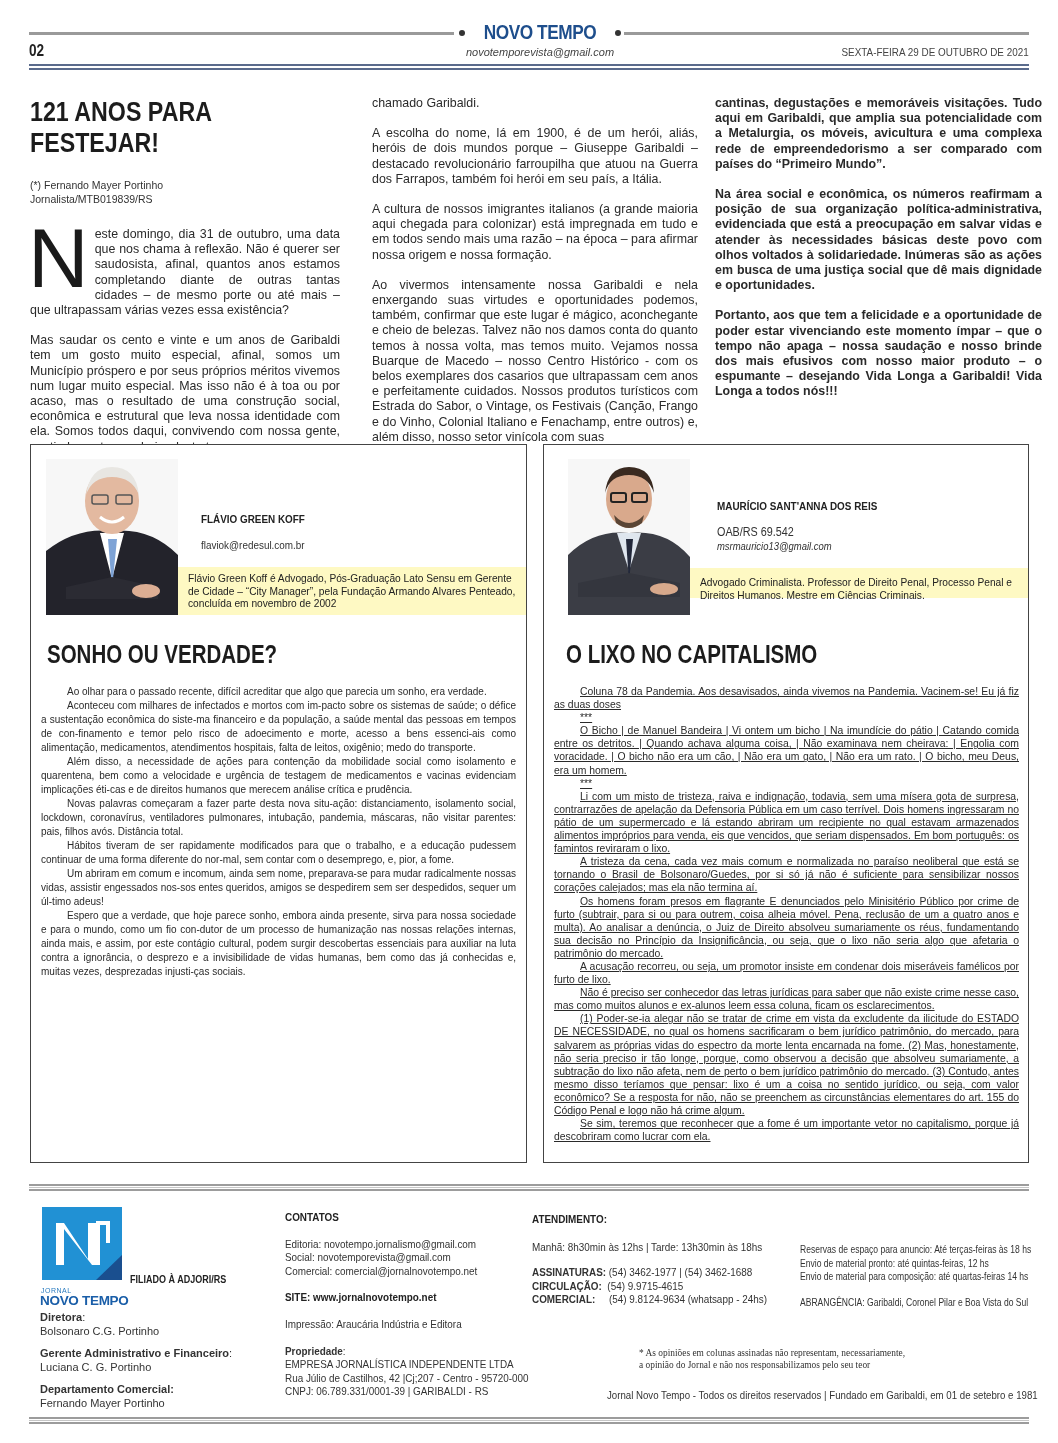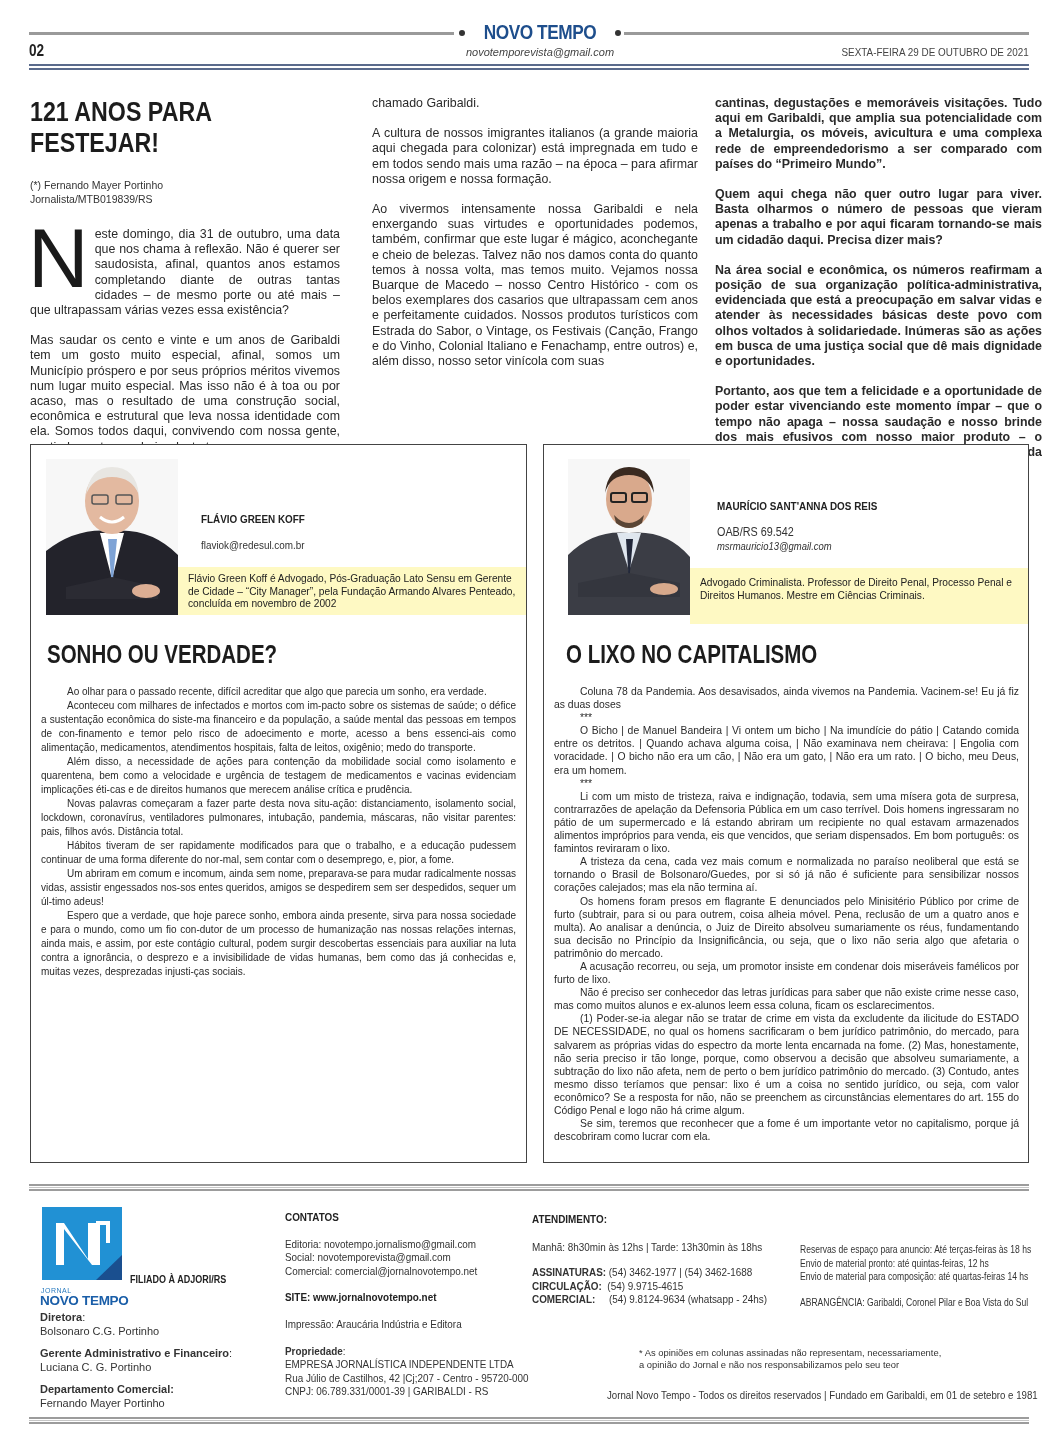--- a/index.html
+++ b/index.html
@@ -27,21 +27,21 @@
   
   .box { position: absolute; border: 1.5px solid #444; background: #fff; }
   .photo { position: absolute; overflow: hidden; background: #fafafa; }
   .bio-band { position: absolute; background: #fef9c3; color: #222; font-size: 10.2px; line-height: 12.6px; padding: 6px 2px 0 10px; }
   .cname { position: absolute; font-size: 11.5px; font-weight: bold; color: #222; transform: scaleX(0.86); transform-origin: left; white-space: nowrap; }
   .cemail { position: absolute; font-size: 11px; color: #333; transform: scaleX(0.9); transform-origin: left; white-space: nowrap; }
   .ctitle { position: absolute; font-size: 25px; font-weight: bold; color: #1c1c1c; transform: scaleX(0.82); transform-origin: left; white-space: nowrap; }
   .ctext { position: absolute; text-align: justify; color: #2a2a2a; }
   .ctext p { text-indent: 26px; }
   .t1 { font-size: 10px; line-height: 14px; }
-  .t2 { font-size: 10.4px; line-height: 13.1px; }
+  .t2 { font-size: 10.4px; line-height: 13.1px; text-decoration: underline; }
 
   
   .foot-rule { position: absolute; left: 29px; width: 1000px; height: 7px; border-top: 2px solid #9c9c9c; border-bottom: 2px solid #9c9c9c; }
   .foot-rule::after { content: ""; position: absolute; left: 0; right: 0; top: 1px; height: 1px; background: #c6c6c6; }
   .f-txt { position: absolute; font-size: 11px; line-height: 13.6px; color: #333; white-space: nowrap; }
   .f-cond { transform: scaleX(0.9); transform-origin: left; }
   .f-bold { font-weight: bold; color: #222; }
   .logo-box { position: absolute; left: 42px; top: 1207px; width: 80px; height: 73px; background: #2191d4; }
   .logo-word-s { position: absolute; left: 41px; top: 1287px; font-size: 7px; color: #2a7bbf; letter-spacing: 0.5px; }
   .logo-word { position: absolute; left: 40px; top: 1293px; font-size: 13.5px; font-weight: bold; color: #1a5ea8; letter-spacing: -0.3px; }
@@ -71,27 +71,27 @@
     <div>Jornalista/MTB019839/RS</div>
   </div>
 
   <div class="col" style="left:30px; top:227px; width:310px;">
     <p><span class="dropcap">N</span><span>este domingo, dia 31 de outubro, uma data que nos chama à reflexão. Não é querer ser saudosista, afinal, quantos anos estamos completando diante de outras tantas cidades – de mesmo porte ou até mais – que ultrapassam várias vezes essa existência?</span></p>
     <p>Mas saudar os cento e vinte e um anos de Garibaldi tem um gosto muito especial, afinal, somos um Município próspero e por seus próprios méritos vivemos num lugar muito especial. Mas isso não é à toa ou por acaso, mas o resultado de uma construção social, econômica e estrutural que leva nossa identidade com ela. Somos todos daqui, convivendo com nossa gente, sentindo gosto e o cheiro deste tempero</p>
   </div>
 
   <div class="col" style="left:372px; top:96px; width:326px;">
     <p>chamado Garibaldi.</p>
+    <p>A escolha do nome, lá em 1900, é de um herói, aliás, heróis de dois mundos porque – Giuseppe Garibaldi – destacado revolucionário farroupilha que atuou na Guerra dos Farrapos, também foi herói em seu país, a Itália.</p>
     <p>A cultura de nossos imigrantes italianos (a grande maioria aqui chegada para colonizar) está impregnada em tudo e em todos sendo mais uma razão – na época – para afirmar nossa origem e nossa formação.</p>
     <p>Ao vivermos intensamente nossa Garibaldi e nela enxergando suas virtudes e oportunidades podemos, também, confirmar que este lugar é mágico, aconchegante e cheio de belezas. Talvez não nos damos conta do quanto temos à nossa volta, mas temos muito. Vejamos nossa Buarque de Macedo – nosso Centro Histórico - com os belos exemplares dos casarios que ultrapassam cem anos e perfeitamente cuidados. Nossos produtos turísticos com Estrada do Sabor, o Vintage, os Festivais (Canção, Frango e do Vinho, Colonial Italiano e Fenachamp, entre outros) e, além disso, nosso setor vinícola com suas</p>
   </div>
 
   <div class="col" style="left:715px; top:96px; width:327px;font-weight:bold;">
     <p>cantinas, degustações e memoráveis visitações. Tudo aqui em Garibaldi, que amplia sua potencialidade com a Metalurgia, os móveis, avicultura e uma complexa rede de empreendedorismo a ser comparado com países do “Primeiro Mundo”.</p>
-    <p>Quem aqui chega não quer outro lugar para viver. Basta olharmos o número de pessoas que vieram apenas a trabalho e por aqui ficaram tornando-se mais um cidadão daqui. Precisa dizer mais?</p>
     <p>Na área social e econômica, os números reafirmam a posição de sua organização política-administrativa, evidenciada que está a preocupação em salvar vidas e atender às necessidades básicas deste povo com olhos voltados à solidariedade. Inúmeras são as ações em busca de uma justiça social que dê mais dignidade e oportunidades.</p>
     <p>Portanto, aos que tem a felicidade e a oportunidade de poder estar vivenciando este momento ímpar – que o tempo não apaga – nossa saudação e nosso brinde dos mais efusivos com nosso maior produto – o espumante – desejando Vida Longa a Garibaldi! Vida Longa a todos nós!!!</p>
   </div>
 </div>
 
 <div class="box" style="left:30px; top:444px; width:497px; height:719px;">
   <div class="photo" style="left:15px; top:14px; width:132px; height:156px;">
     <svg width="132" height="156" viewBox="0 0 132 156">
       <rect width="132" height="156" fill="#f7f7f7"></rect>
       <path d="M0 156 L0 92 Q30 68 66 72 Q104 68 132 96 L132 156 Z" fill="#23232b"></path>
@@ -133,21 +133,21 @@
       <rect x="43" y="34" width="15" height="9" rx="2" fill="none" stroke="#222" stroke-width="2"></rect>
       <rect x="64" y="34" width="15" height="9" rx="2" fill="none" stroke="#222" stroke-width="2"></rect>
       <path d="M46 56 Q61 72 76 56 L74 64 Q61 74 48 64 Z" fill="#5a4535"></path>
       <path d="M10 124 L61 114 L112 124 L112 138 L10 138 Z" fill="#34363e"></path>
       <ellipse cx="96" cy="130" rx="14" ry="6" fill="#d7a98c"></ellipse>
     </svg>
   </div>
   <div class="cname" style="left:173px; top:55px;">MAURÍCIO SANT'ANNA DOS REIS</div>
   <div class="cemail" style="left:173px; top:80px; font-size:12px;">OAB/RS 69.542</div>
   <div class="cemail" style="left:173px; top:95px; font-style:italic; font-size:10.5px;">msrmauricio13@gmail.com</div>
-  <div class="bio-band" style="left:146px; top:123px; width:338px; height:56px; padding-top:9px;">Advogado Criminalista. Professor de Direito Penal, Processo Penal e Direitos Humanos. Mestre em Ciências Criminais.</div>
+  <div class="bio-band" style="left:146px; top:123px; width:338px; height:30px; padding-top:9px;">Advogado Criminalista. Professor de Direito Penal, Processo Penal e Direitos Humanos. Mestre em Ciências Criminais.</div>
   <div class="ctitle" style="left:22px; top:195px;">O LIXO NO CAPITALISMO</div>
   <div class="ctext t2" style="left:10px; top:240px; width:465px;">
     <p>Coluna 78 da Pandemia. Aos desavisados, ainda vivemos na Pandemia. Vacinem-se! Eu já fiz as duas doses</p>
     <p>***</p>
     <p>O Bicho | de Manuel Bandeira | Vi ontem um bicho | Na imundície do pátio | Catando comida entre os detritos. | Quando achava alguma coisa, | Não examinava nem cheirava: | Engolia com voracidade. | O bicho não era um cão, | Não era um gato, | Não era um rato. | O bicho, meu Deus, era um homem.</p>
     <p>***</p>
     <p>Li com um misto de tristeza, raiva e indignação, todavia, sem uma mísera gota de surpresa, contrarrazões de apelação da Defensoria Pública em um caso terrível. Dois homens ingressaram no pátio de um supermercado e lá estando abriram um recipiente no qual estavam armazenados alimentos impróprios para venda, eis que vencidos, que seriam dispensados. Em bom português: os famintos reviraram o lixo.</p>
     <p>A tristeza da cena, cada vez mais comum e normalizada no paraíso neoliberal que está se tornando o Brasil de Bolsonaro/Guedes, por si só já não é suficiente para sensibilizar nossos corações calejados; mas ela não termina aí.</p>
     <p>Os homens foram presos em flagrante E denunciados pelo Minisitério Público por crime de furto (subtrair, para si ou para outrem, coisa alheia móvel. Pena, reclusão de um a quatro anos e multa). Ao analisar a denúncia, o Juiz de Direito absolveu sumariamente os réus, fundamentando sua decisão no Princípio da Insignificância, ou seja, que o lixo não seria algo que afetaria o patrimônio do mercado.</p>
     <p>A acusação recorreu, ou seja, um promotor insiste em condenar dois miseráveis famélicos por furto de lixo.</p>
@@ -211,21 +211,21 @@
   </div>
 
   <div class="f-txt" style="left:800px; top:1243px; font-size:10.2px; transform:scaleX(0.84); transform-origin:left;">
     <div>Reservas de espaço para anuncio: Até terças-feiras às 18 hs</div>
     <div>Envio de material pronto: até quintas-feiras, 12 hs</div>
     <div>Envio de material para composição: até quartas-feiras 14 hs</div>
     <div style="height:12px"></div>
     <div>ABRANGÊNCIA: Garibaldi, Coronel Pilar e Boa Vista do Sul</div>
   </div>
 
-  <div class="f-txt" style="left:639px; top:1347px; font-size:9.4px; line-height:12px;">
+  <div class="f-txt" style="left:639px; top:1347px; font-size:9.4px; line-height:12px;font-family:Liberation Serif, serif;">
     <div>* As opiniões em colunas assinadas não representam, necessariamente,</div>
     <div>a opinião do Jornal e não nos responsabilizamos pelo seu teor</div>
   </div>
 
   <div class="f-txt" style="left:607px; top:1389px; font-size:11.5px; transform:scaleX(0.84); transform-origin:left;">Jornal Novo Tempo - Todos os direitos reservados | Fundado em Garibaldi, em 01 de setebro e 1981</div>
 </div>
 
 <div class="foot-rule" style="top:1417px; left:29px; width:1000px;"></div>
 
 </body></html>

